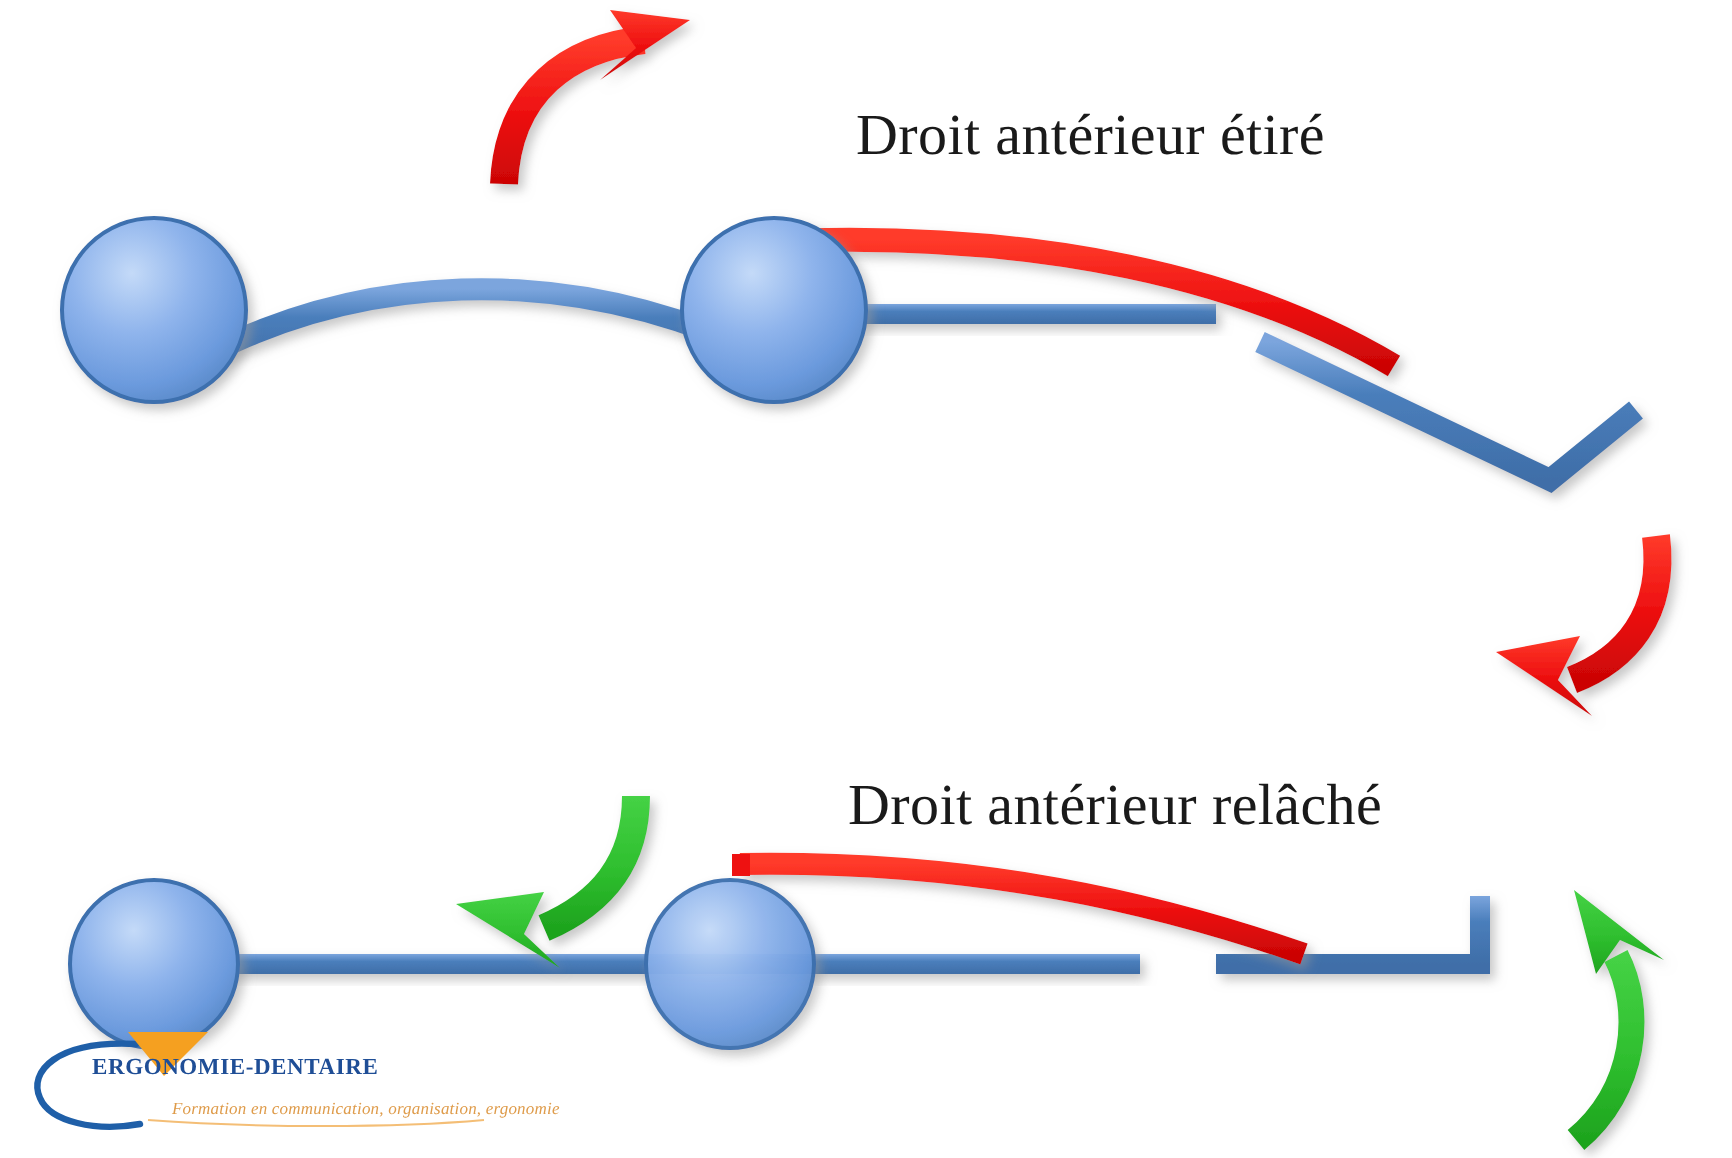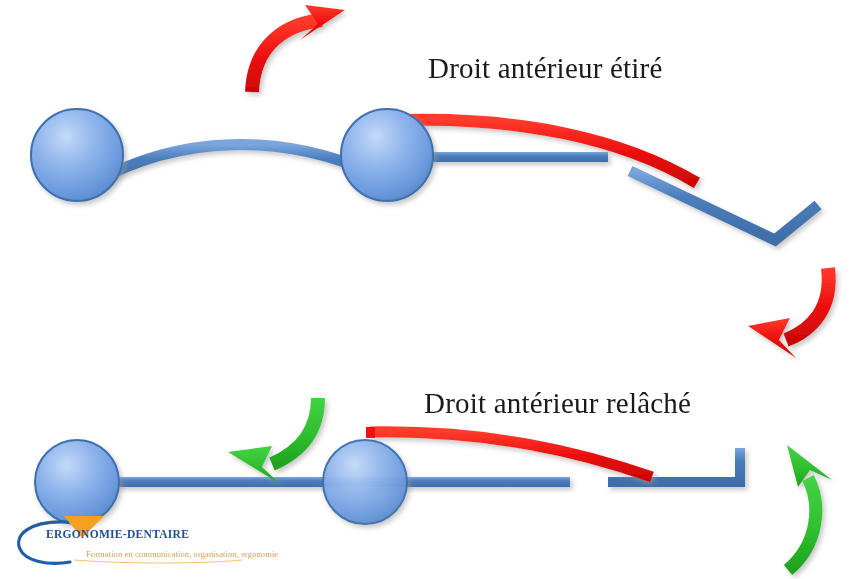--- a/index.html
+++ b/index.html
@@ -57,20 +57,21 @@
     font-weight: bold;
     color: #1f4e96;
     letter-spacing: 0.3px;
     white-space: nowrap;
   }
   .logo-tagline {
     position: absolute;
     left: 78px;
     top: 33px;
     font-family: "Liberation Serif", serif;
+    font-style: italic;
     font-size: 8.5px;
     color: #d98a2b;
     white-space: nowrap;
     letter-spacing: 0.1px;
     opacity: 0.85;
   }
 </style>
 </head>
 <body>
 

